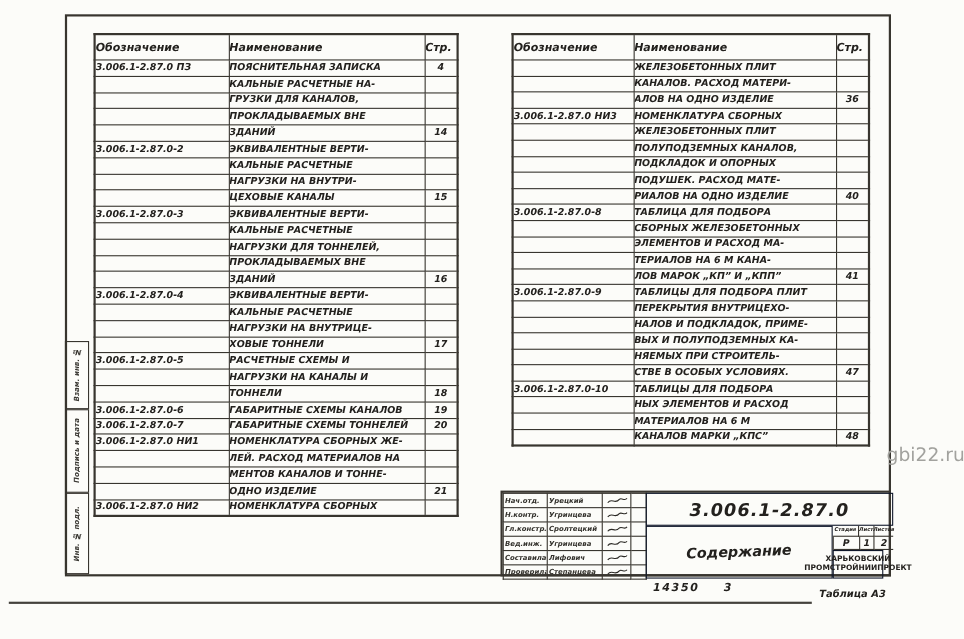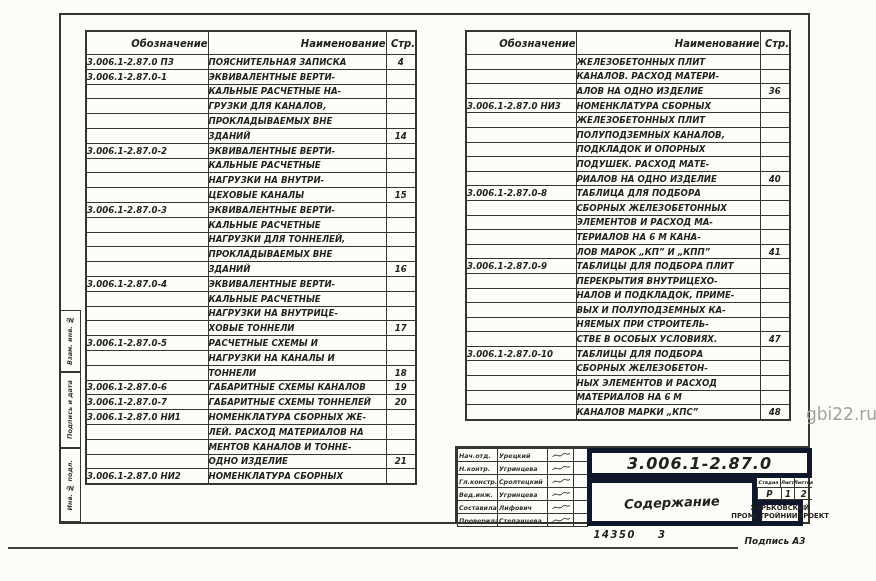--- a/index.html
+++ b/index.html
@@ -15,21 +15,21 @@
   
   table.toc{
     position:absolute; border-collapse:collapse; table-layout:fixed;
     background:transparent;
   }
   table.toc th, table.toc td{
     border:1px solid #38352f; overflow:hidden; white-space:nowrap;
     font-style:italic; vertical-align:middle; padding:0;
   }
   table.toc th{
-    height:22px; font-size:10px; font-weight:700; text-align:right;
+    height:22px; font-size:10px; font-weight:700; text-align:left;
   }
   table.toc td{ font-size:8.6px; font-weight:600; text-transform:uppercase; }
   .t-left{ left:85px; top:30px; width:330px; }
   .t-left td{ height:13.8px; }
   .t-right{ left:465px; top:30px; width:324px; }
   .t-right td{ height:13.6px; }
   td.c-des{ padding-left:3px; }
   td.c-name{ padding-left:7px; }
   td.c-page{ text-align:center; font-weight:700; font-size:9.5px; }
   table.toc{ border:2px solid #38352f; }
@@ -42,21 +42,21 @@
   .margin-cell span{
     writing-mode:vertical-rl; transform:rotate(180deg);
     font-size:6.5px; font-style:italic; font-weight:600; color:#3a3833;
     white-space:nowrap;
   }
   
   .tb{
     position:absolute; left:455px; top:446px; width:355px; height:78px;
     border:2px solid #38352f; box-sizing:border-box; background:transparent;
   }
-  .tb .cell{ position:absolute; box-sizing:border-box; border:5px solid #0f172a; }
+  .tb .cell{ position:absolute; box-sizing:border-box; border:1px solid #0f172a; }
   table.signers{
     position:absolute; left:0; top:0; width:130px; height:78px;
     border-collapse:collapse; table-layout:fixed;
   }
   table.signers td{
     border:1px solid #38352f; height:12px; font-size:6.3px; font-style:italic;
     font-weight:600; overflow:hidden; white-space:nowrap; padding:0 1px; color:#34322d;
   }
   .docnum{
     left:130px; top:0; width:225px; height:30px;
@@ -135,25 +135,20 @@
       </tr>
     </thead>
     <tbody>
 
         <tr>
           <td class="c-des">3.006.1-2.87.0 ПЗ</td>
           <td class="c-name">Пояснительная записка</td>
           <td class="c-page">4</td>
         </tr>
 
-        <tr>
-          <td class="c-des">3.006.1-2.87.0-1</td>
-          <td class="c-name">Эквивалентные верти-</td>
-          <td class="c-page"></td>
-        </tr>
 
         <tr>
           <td class="c-des"></td>
           <td class="c-name">кальные расчетные на-</td>
           <td class="c-page"></td>
         </tr>
 
         <tr>
           <td class="c-des"></td>
           <td class="c-name">грузки для каналов,</td>
@@ -447,25 +442,20 @@
           <td class="c-name">стве в особых условиях.</td>
           <td class="c-page">47</td>
         </tr>
 
         <tr>
           <td class="c-des">3.006.1-2.87.0-10</td>
           <td class="c-name">Таблицы для подбора</td>
           <td class="c-page"></td>
         </tr>
 
-        <tr>
-          <td class="c-des"></td>
-          <td class="c-name">сборных железобетон-</td>
-          <td class="c-page"></td>
-        </tr>
 
         <tr>
           <td class="c-des"></td>
           <td class="c-name">ных элементов и расход</td>
           <td class="c-page"></td>
         </tr>
 
         <tr>
           <td class="c-des"></td>
           <td class="c-name">материалов на 6 м</td>
@@ -580,17 +570,17 @@
       <div>
         <div>Харьковский</div>
         <div>Промстройниипроект</div>
       </div>
     </div>
   </div>
 
   <div class="stampcode">
     <span>14350</span><span class="gap"></span><span>3</span>
   </div>
-  <div class="formatlbl">Подпись А3</div>
+  <div class="formatlbl">Таблица А3</div>
   <div class="sheet-edge"></div>
   <div class="watermark">gbi22.ru</div>
 
 </div>
 
 </body></html>

